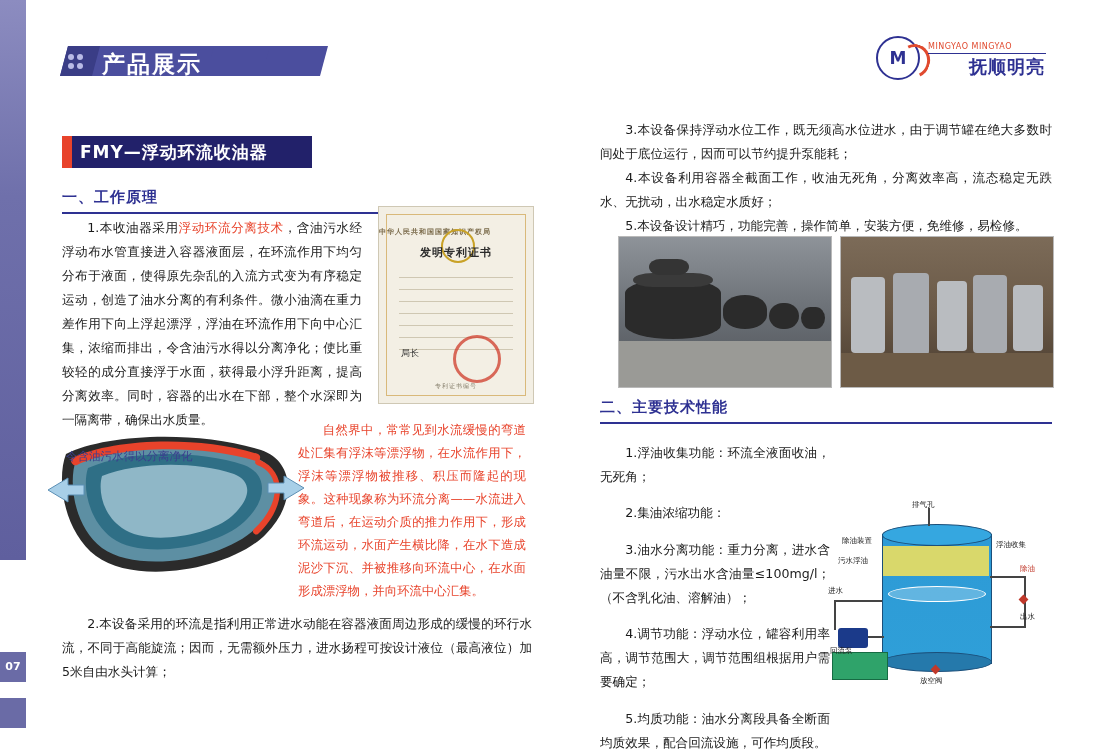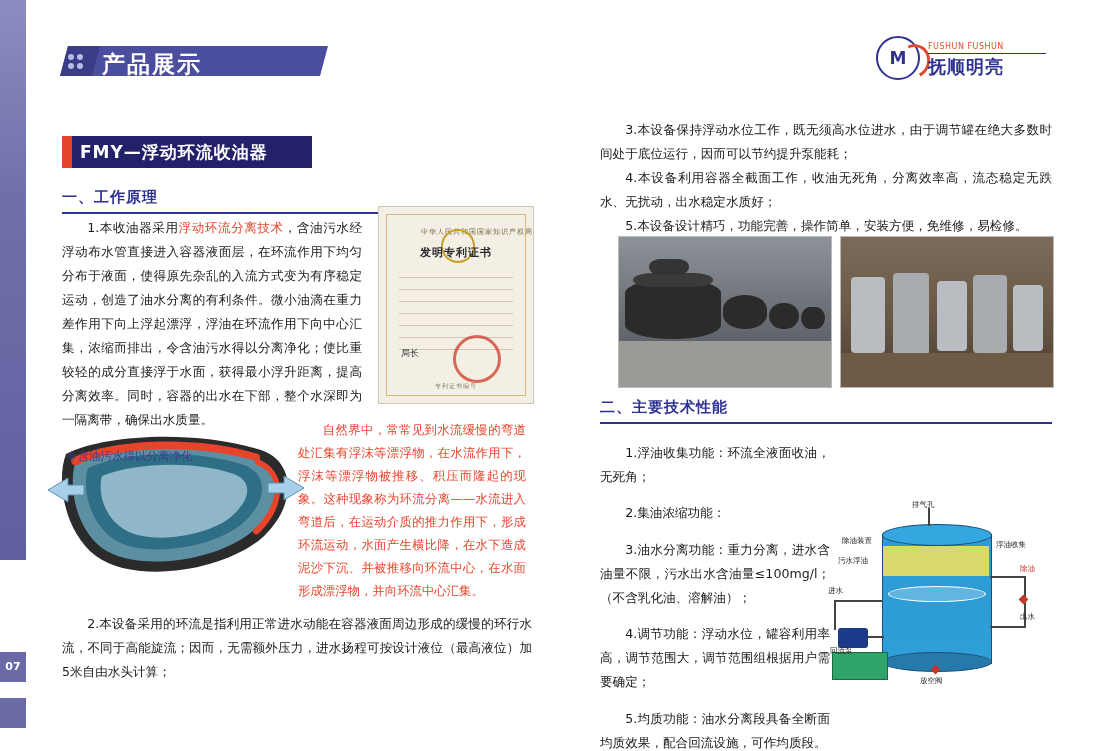--- a/index.html
+++ b/index.html
@@ -77,21 +77,21 @@
   }
   .logo-swoosh{
     position:absolute;left:22px;top:8px;width:26px;height:28px;
     border:3px solid #e04a2f;border-left-color:transparent;border-bottom-color:transparent;
     border-radius:50%;transform:rotate(20deg);
   }
   .logo-en{
     position:absolute;left:52px;top:6px;color:#e04a2f;font-size:8px;letter-spacing:.5px;
   }
   .logo-cn{
-    position:absolute;left:52px;top:19px;color:#2e3192;font-size:18px;font-weight:bold;letter-spacing:1px;
+    position:absolute;left:52px;top:19px;color:#2e3192;font-size:18px;font-weight:bold;letter-spacing:1px;padding-left:41px;
   }
   .logo-rule{
     position:absolute;left:52px;top:17px;width:118px;height:1px;background:#2e3192;
   }
 
   
   .prod-banner{
     position:absolute;left:62px;top:136px;width:250px;height:32px;
     background:#22216a;
     display:flex;align-items:center;
@@ -130,22 +130,22 @@
   .cert{
     position:absolute;left:378px;top:206px;width:154px;height:196px;
     background:#f3efe4;border:1px solid #cfc8b4;overflow:hidden;
   }
   .cert .c-inner{position:absolute;left:7px;top:7px;right:7px;bottom:7px;border:1px solid #d9b97a;}
   .cert .c-title{
     position:absolute;left:0;right:0;top:38px;text-align:center;
     font-size:11px;color:#2b2b2b;letter-spacing:1px;font-weight:bold;
   }
   .cert .c-sub{
-    position:absolute;left:0;right:0;top:20px;text-align:right;
-    font-size:7px;color:#7a6a4a;letter-spacing:1px;
+    position:absolute;left:0;right:0;top:20px;text-align:left;
+    font-size:7px;color:#7a6a4a;letter-spacing:1px;font-weight:bold;
   }
   .cert .c-emblem{
     position:absolute;left:50%;margin-left:-15px;top:22px;width:30px;height:30px;
     border:2px solid #c9a227;border-radius:50%;
   }
   .cert .c-lines{position:absolute;left:20px;right:20px;top:70px;}
   .cert .c-lines div{height:1px;background:#cfc7b2;margin-bottom:11px;}
   .cert .c-seal{
     position:absolute;left:74px;top:128px;width:42px;height:42px;border-radius:50%;
     border:3px solid #cf3b2a;opacity:.75;
@@ -251,21 +251,21 @@
         <i></i>
         <i></i>
     </div>
     <div class="hdr-text">产品展示</div>
   </div>
   <div class="hdr-tail"></div>
 
   <div class="logo">
     <div class="logo-circle">M</div>
     <div class="logo-swoosh"></div>
-    <div class="logo-en">FUSHUN FUSHUN</div>
+    <div class="logo-en">MINGYAO MINGYAO</div>
     <div class="logo-rule"></div>
     <div class="logo-cn">抚顺明亮</div>
   </div>
 
   <div class="prod-banner">
     <div class="stripe"></div>
     <span>FMY—浮动环流收油器</span>
   </div>
 
   <div class="sec1">

